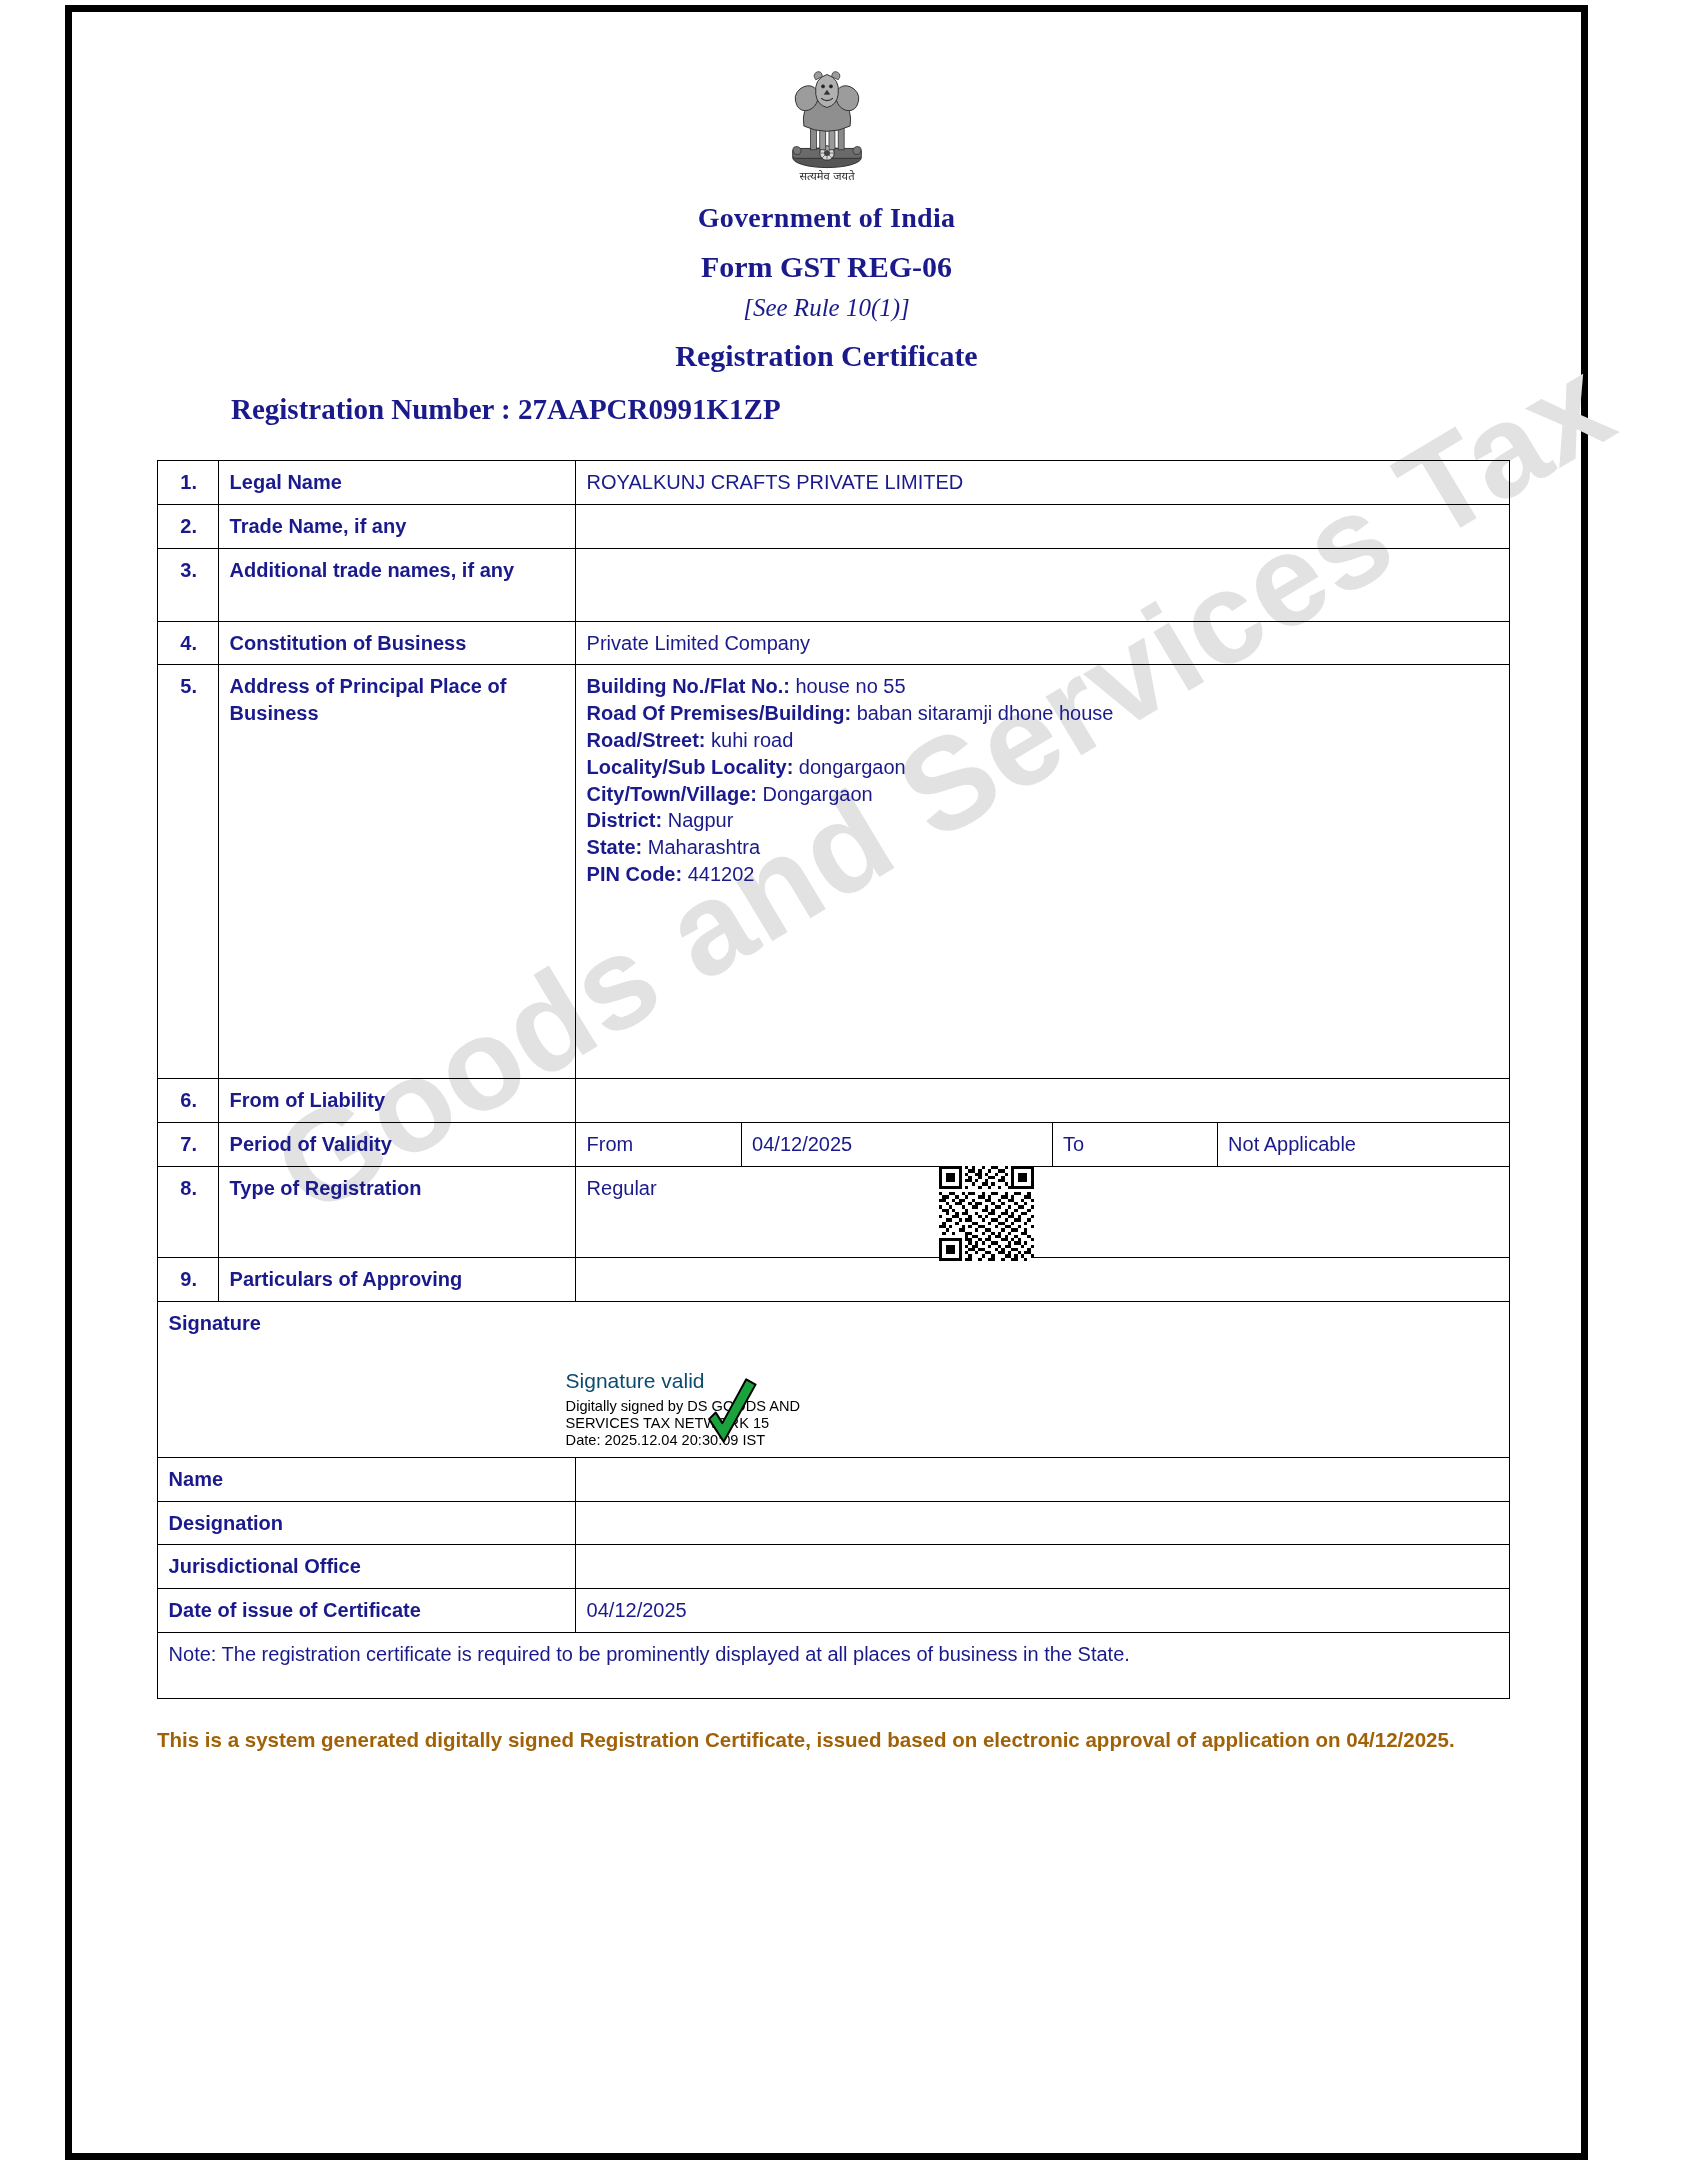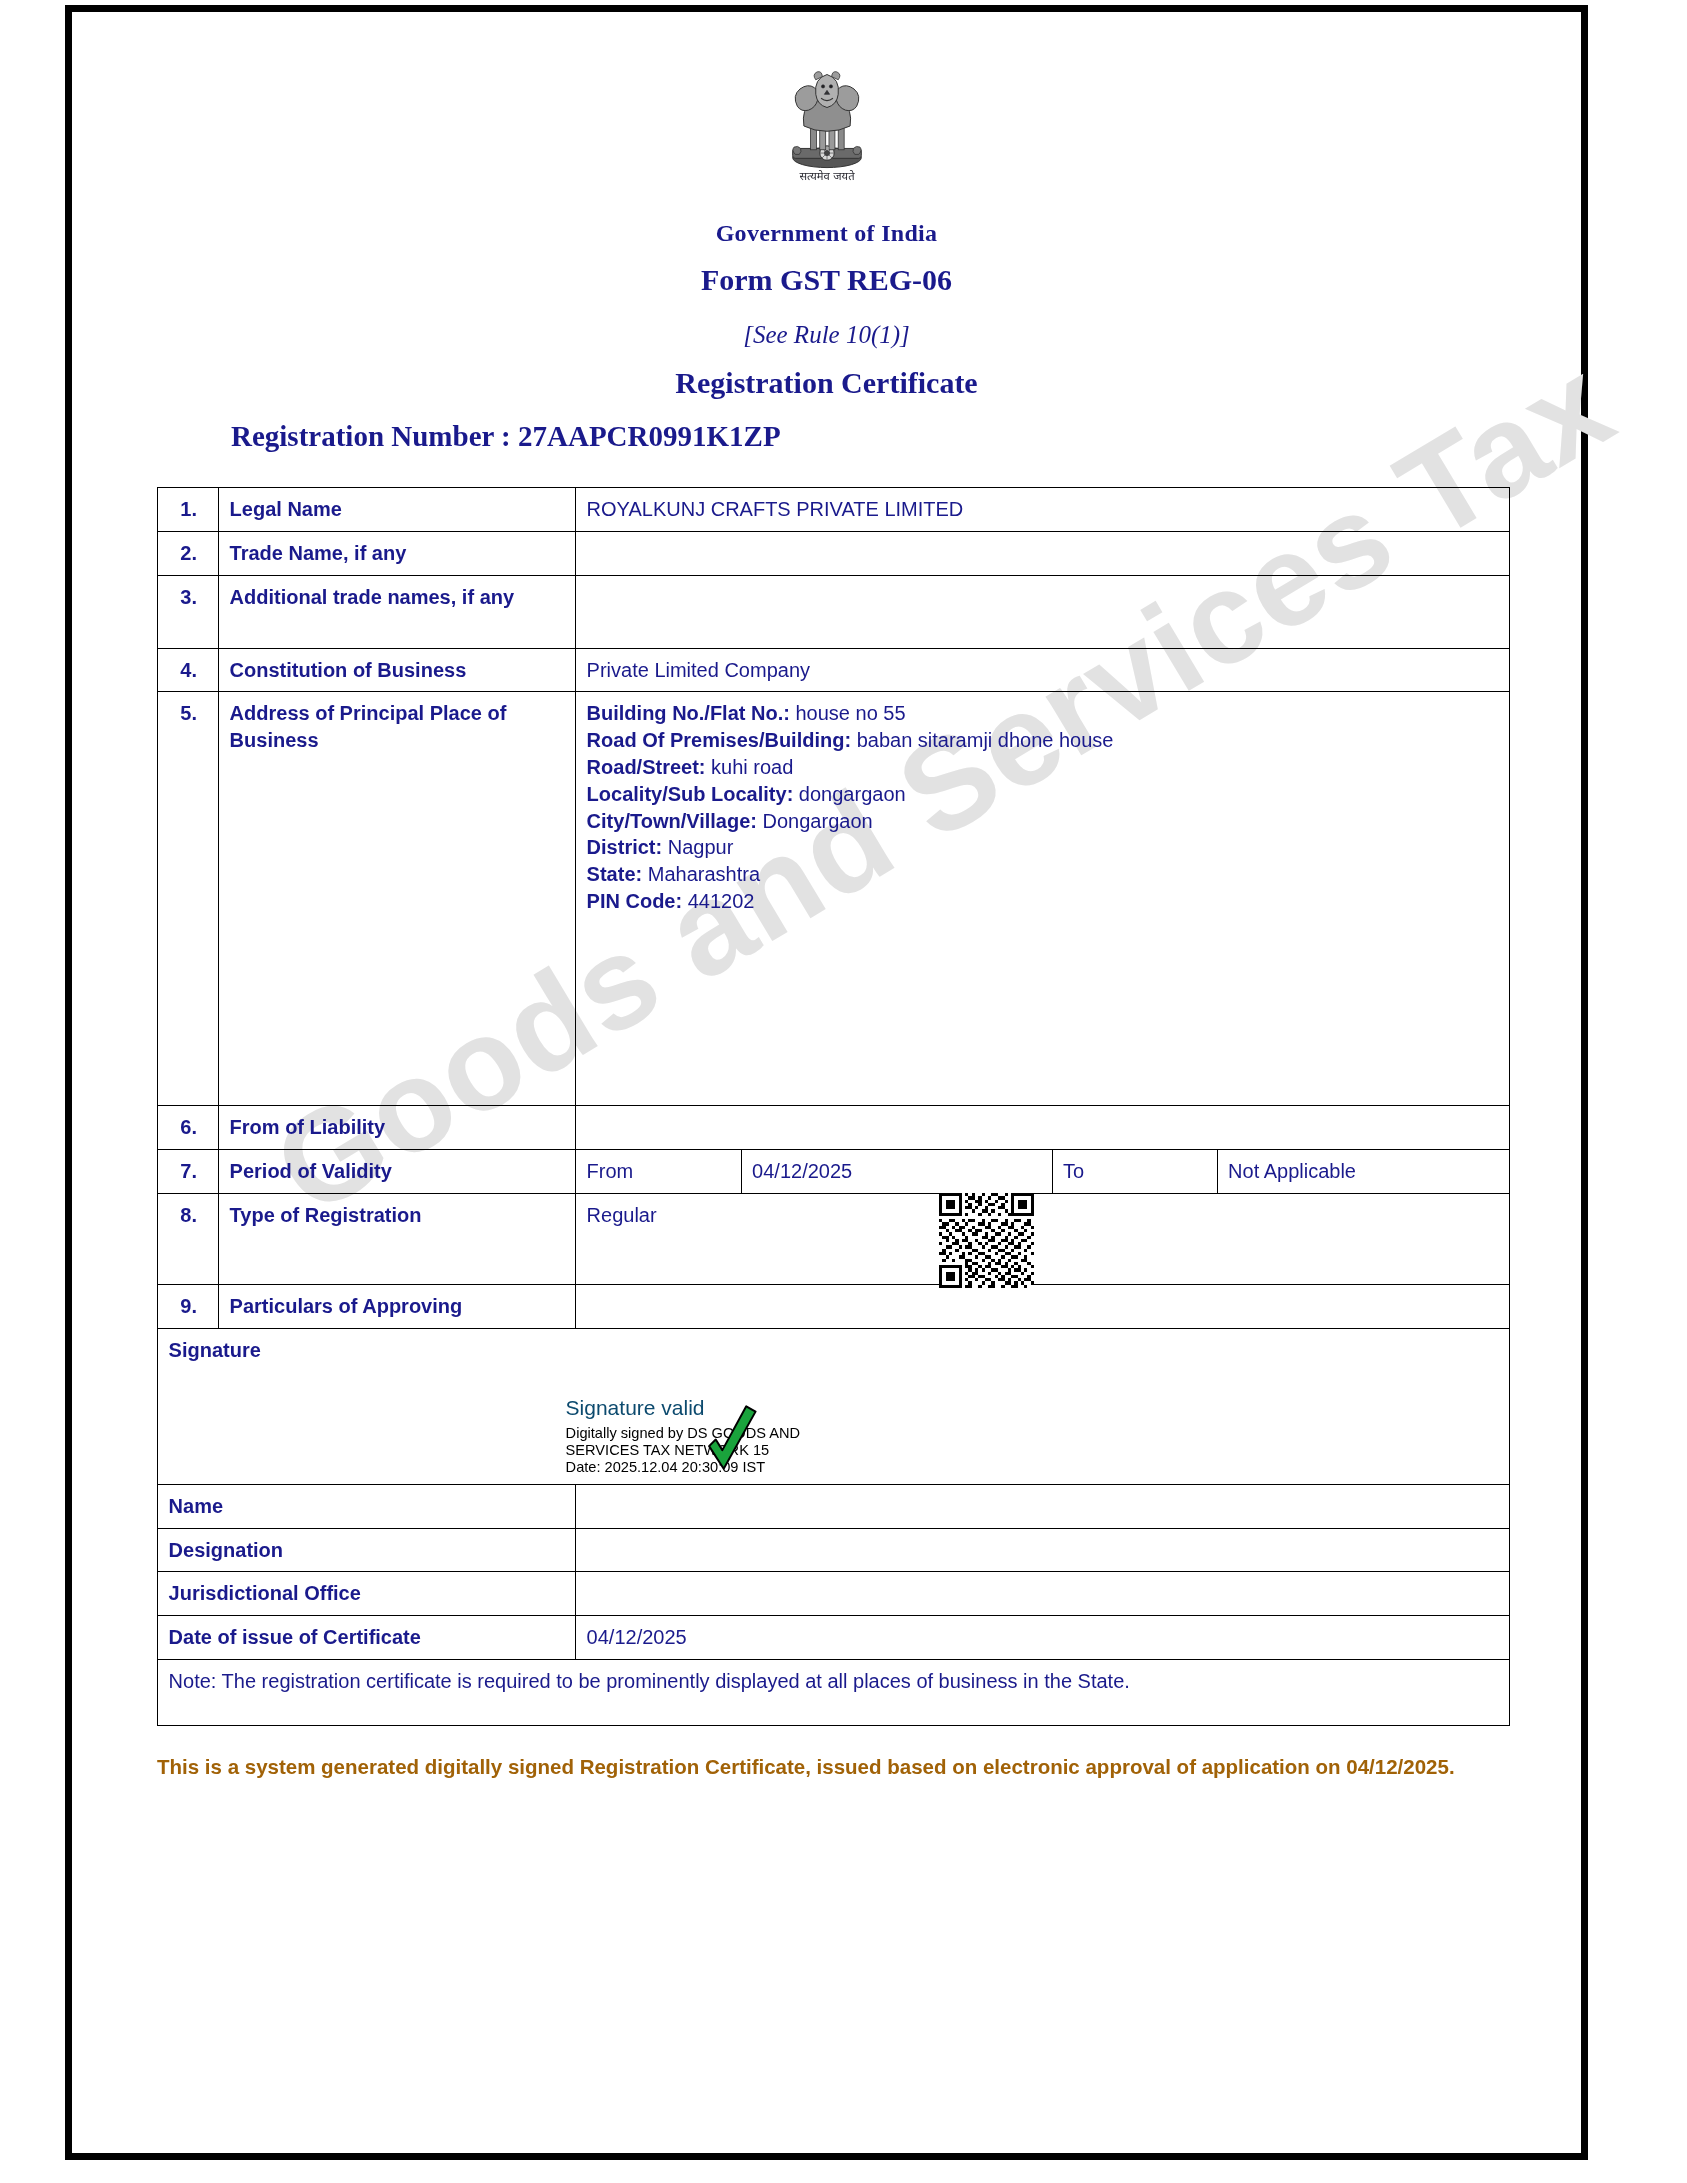--- a/index.html
+++ b/index.html
@@ -69,33 +69,33 @@
     width: 110px;
     height: 132px;
   }
   .hdr {
     text-align: center;
     font-family: "Liberation Serif", serif;
     color: #1a1a8c;
     font-weight: bold;
   }
   .hdr-gov {
-    font-size: 24px;
-    margin-top: 26px;
+    font-size: 28px;
+    margin-top: 8px;
     letter-spacing: 0.3px;
   }
   .hdr-form {
     font-size: 30px;
     margin-top: 16px;
   }
   .hdr-rule {
     font-size: 25px;
     font-style: italic;
     font-weight: normal;
-    margin-top: 24px;
+    margin-top: 10px;
   }
   .hdr-title {
     font-size: 30px;
     margin-top: 17px;
   }
   .reg-no {
     font-family: "Liberation Serif", serif;
     font-weight: bold;
     color: #1a1a8c;
     font-size: 29px;

